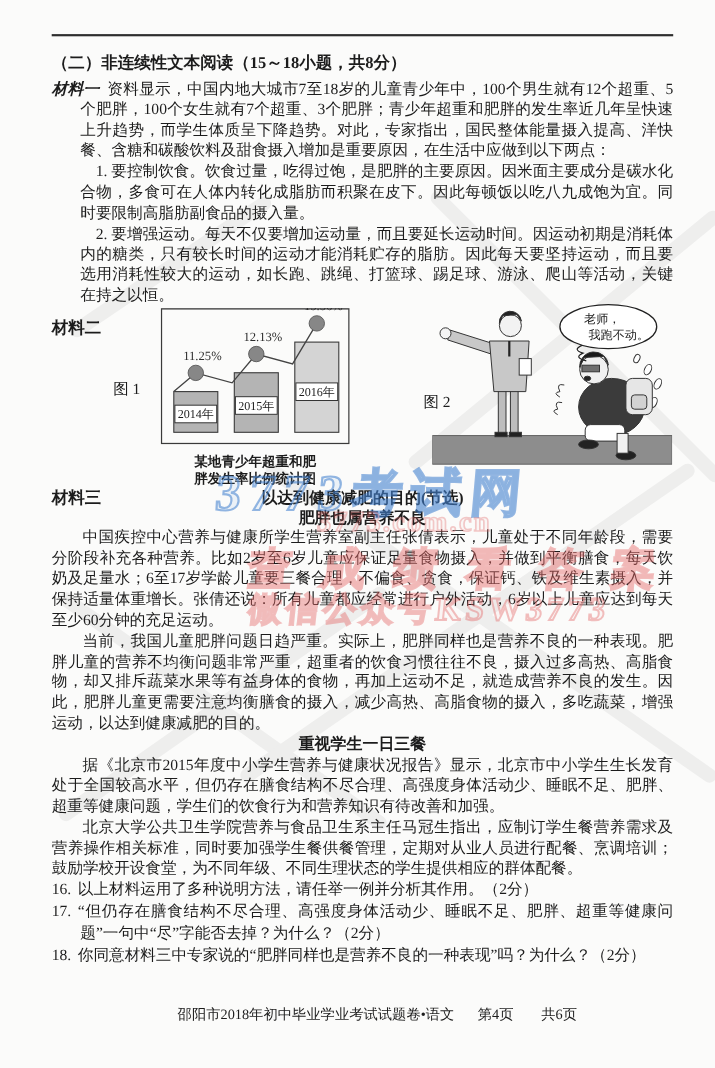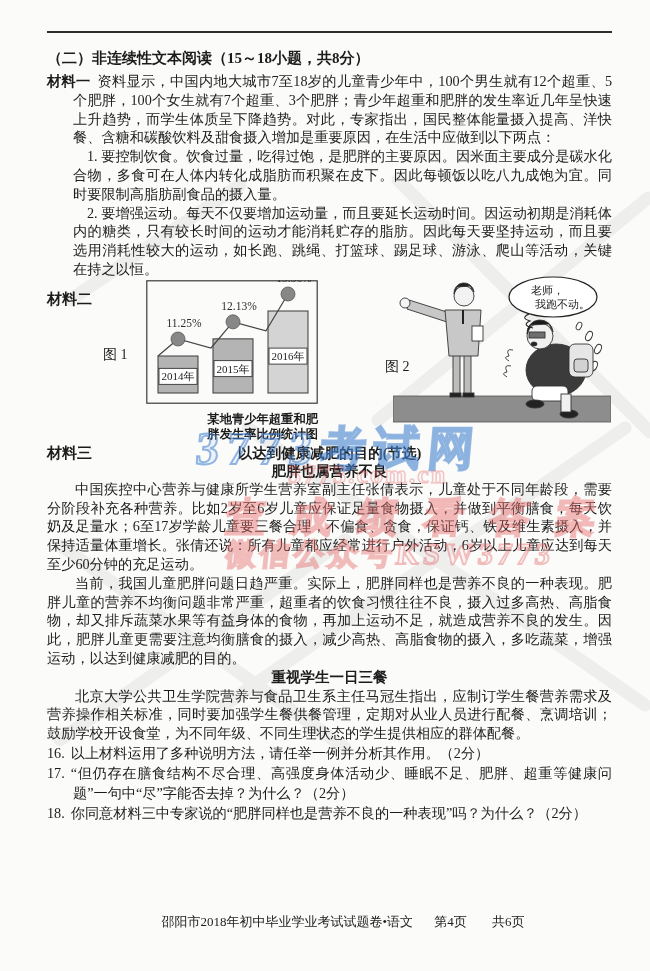--- a/index.html
+++ b/index.html
@@ -9,30 +9,30 @@
   .top-rule{position:absolute;left:47px;right:38px;top:31px;height:2px;background:#2e2e2e;}
   
   .lattice{position:absolute;inset:0;z-index:1;pointer-events:none;}
   
   .content{position:absolute;z-index:2;top:48px;left:47px;right:38px;
            font-size:14.2px;line-height:18.8px;text-align:justify;}
   .sec-title{font-weight:bold;font-size:15px;margin:0 0 4px 0;line-height:20px;text-align:left;}
   .m1{padding-left:26px;margin:0;}
   .m1 p{margin:0;}
   .m1 .first{text-indent:-26px;}
-  .m1 .mat-label{font-weight:bold;margin-right:7px;}
+  .m1 .mat-label{font-weight:bold;margin-right:7px;font-style:italic;}
   .m1 .point{text-indent:14px;}
   
   .m2{position:relative;height:158px;margin-top:5px;}
   .m2-label{position:absolute;left:0;top:6px;font-weight:bold;font-size:15px;}
   .fig-label{position:absolute;font-size:14px;}
   .fig1-label{left:56px;top:62px;}
   .fig2-label{left:338px;top:74px;}
   .chart-wrap{position:absolute;left:99px;top:-4px;width:172px;}
-  .chart-caption{margin-top:3px;text-align:right;font-size:12.3px;font-weight:bold;line-height:15px;}
+  .chart-caption{margin-top:3px;text-align:center;font-size:12.3px;font-weight:bold;line-height:15px;}
   .cartoon-wrap{position:absolute;left:346px;top:-10px;}
   
   .m3-head{position:relative;text-align:center;font-weight:bold;line-height:18px;margin-top:2px;}
   .m3-label{position:absolute;left:0;top:0;font-weight:bold;font-size:15px;text-align:left;}
   .m3-title{font-size:14.5px;}
   .m3-sub{font-size:14.5px;}
   .ind{margin:0;text-indent:28px;}
   .center-head{margin:0;text-align:center;font-weight:bold;font-size:14.5px;}
   
   .q{margin:0;padding-left:26px;text-indent:-26px;line-height:20px;}
@@ -165,20 +165,21 @@
 
     <div class="m3">
       <div class="m3-head">
         <span class="m3-label">材料三</span>
         <div class="m3-title">以达到健康减肥的目的(节选)</div>
         <div class="m3-sub">肥胖也属营养不良</div>
       </div>
       <p class="ind">中国疾控中心营养与健康所学生营养室副主任张倩表示，儿童处于不同年龄段，需要分阶段补充各种营养。比如2岁至6岁儿童应保证足量食物摄入，并做到平衡膳食，每天饮奶及足量水；6至17岁学龄儿童要三餐合理，不偏食、贪食，保证钙、铁及维生素摄入，并保持适量体重增长。张倩还说：所有儿童都应经常进行户外活动，6岁以上儿童应达到每天至少60分钟的充足运动。</p>
       <p class="ind">当前，我国儿童肥胖问题日趋严重。实际上，肥胖同样也是营养不良的一种表现。肥胖儿童的营养不均衡问题非常严重，超重者的饮食习惯往往不良，摄入过多高热、高脂食物，却又排斥蔬菜水果等有益身体的食物，再加上运动不足，就造成营养不良的发生。因此，肥胖儿童更需要注意均衡膳食的摄入，减少高热、高脂食物的摄入，多吃蔬菜，增强运动，以达到健康减肥的目的。</p>
       <p class="center-head">重视学生一日三餐</p>
+      <p class="ind">据《北京市2015年度中小学生营养与健康状况报告》显示，北京市中小学生生长发育处于全国较高水平，但仍存在膳食结构不尽合理、高强度身体活动少、睡眠不足、肥胖、超重等健康问题，学生们的饮食行为和营养知识有待改善和加强。</p>
       <p class="ind">北京大学公共卫生学院营养与食品卫生系主任马冠生指出，应制订学生餐营养需求及营养操作相关标准，同时要加强学生餐供餐管理，定期对从业人员进行配餐、烹调培训；鼓励学校开设食堂，为不同年级、不同生理状态的学生提供相应的群体配餐。</p>
     </div>
 
     <div class="questions">
       <p class="q"><span class="q-num">16.</span><span>以上材料运用了多种说明方法，请任举一例并分析其作用。（2分）</span></p>
       <p class="q"><span class="q-num">17.</span><span>“但仍存在膳食结构不尽合理、高强度身体活动少、睡眠不足、肥胖、超重等健康问题”一句中“尽”字能否去掉？为什么？（2分）</span></p>
       <p class="q"><span class="q-num">18.</span><span>你同意材料三中专家说的“肥胖同样也是营养不良的一种表现”吗？为什么？（2分）</span></p>
     </div>
   </div>
 

